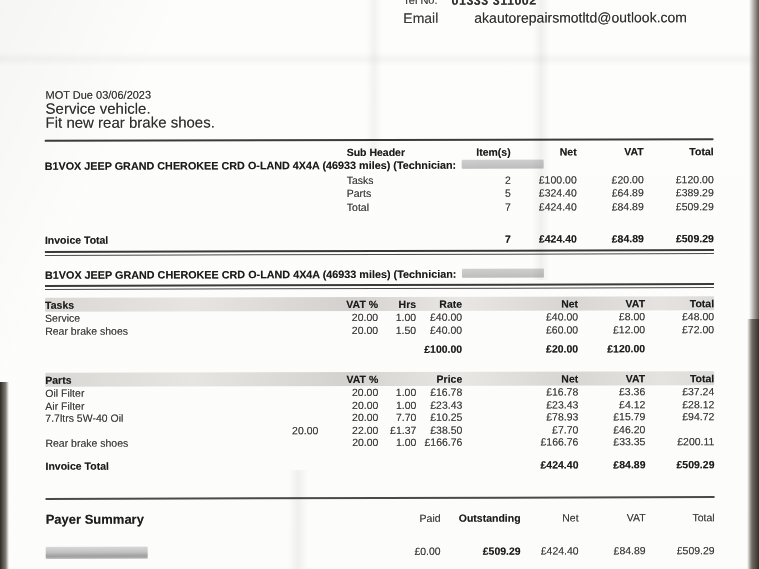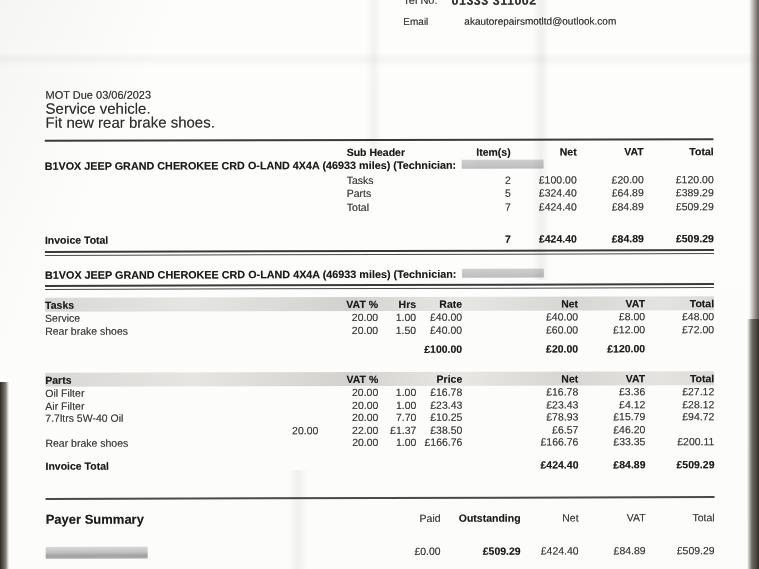--- a/index.html
+++ b/index.html
@@ -64,21 +64,21 @@
     background:linear-gradient(to right,rgba(0,0,0,0),rgba(0,0,0,0.05),rgba(0,0,0,0));}
   .crease.v3{left:288px;top:470px;height:99px;width:20px;
     background:linear-gradient(to right,rgba(0,0,0,0),rgba(0,0,0,0.05),rgba(0,0,0,0));}
   .crease.h1{left:0;top:52px;width:759px;height:14px;
     background:linear-gradient(to bottom,rgba(0,0,0,0),rgba(0,0,0,0.035),rgba(0,0,0,0));}
 
   
   .contact{position:absolute;top:-6px;left:404px;font-size:11px;}
   .contact .line{display:flex;gap:14px;}
   .contact .tel-val{font-weight:bold;font-size:12.5px;letter-spacing:0.5px;}
-  .contact .line2{margin-top:8px;font-size:10px;}
+  .contact .line2{margin-top:2px;font-size:14px;}
   .mot{position:absolute;top:88px;left:46px;font-size:11px;}
   .notes{position:absolute;top:101px;left:46px;font-size:15px;line-height:13.5px;}
 
   .sec1{position:absolute;left:45px;width:669px;top:139px;}
   .sec1 .hdr{height:18px;}
   .vehicle{font-size:10.8px;font-weight:bold;color:#1b1b1b;height:14px;white-space:nowrap;}
   .invtot{margin-top:18px;height:14px;}
   .sec1 .rule-dbl{margin-top:4px;}
 
   .sec2{position:absolute;left:45px;width:669px;top:268px;}
@@ -232,21 +232,21 @@
 
       <div>
 
           <div class="t2" style="height:12.5px;">
             <div class="c dim">Oil Filter</div>
             <div class="c num dim">20.00</div>
             <div class="c num dim">1.00</div>
             <div class="c num dim">£16.78</div>
             <div class="c num dim">£16.78</div>
             <div class="c num dim">£3.36</div>
-            <div class="c num dim">£27.12</div>
+            <div class="c num dim">£37.24</div>
           </div>
 
           <div class="t2" style="height:12.5px;">
             <div class="c dim">Air Filter</div>
             <div class="c num dim">20.00</div>
             <div class="c num dim">1.00</div>
             <div class="c num dim">£23.43</div>
             <div class="c num dim">£23.43</div>
             <div class="c num dim">£4.12</div>
             <div class="c num dim">£28.12</div>
@@ -260,21 +260,21 @@
             <div class="c num dim">£78.93</div>
             <div class="c num dim">£15.79</div>
             <div class="c num dim">£94.72</div>
           </div>
 
           <div class="t2" style="height:12.5px;">
             <div class="c num dim">20.00</div>
             <div class="c num dim">22.00</div>
             <div class="c num dim">£1.37</div>
             <div class="c num dim">£38.50</div>
-            <div class="c num dim">£6.57</div>
+            <div class="c num dim">£7.70</div>
             <div class="c num dim">£46.20</div>
           </div>
 
           <div class="t2" style="height:12.5px;">
             <div class="c dim">Rear brake shoes</div>
             <div class="c num dim">20.00</div>
             <div class="c num dim">1.00</div>
             <div class="c num dim">£166.76</div>
             <div class="c num dim">£166.76</div>
             <div class="c num dim">£33.35</div>

